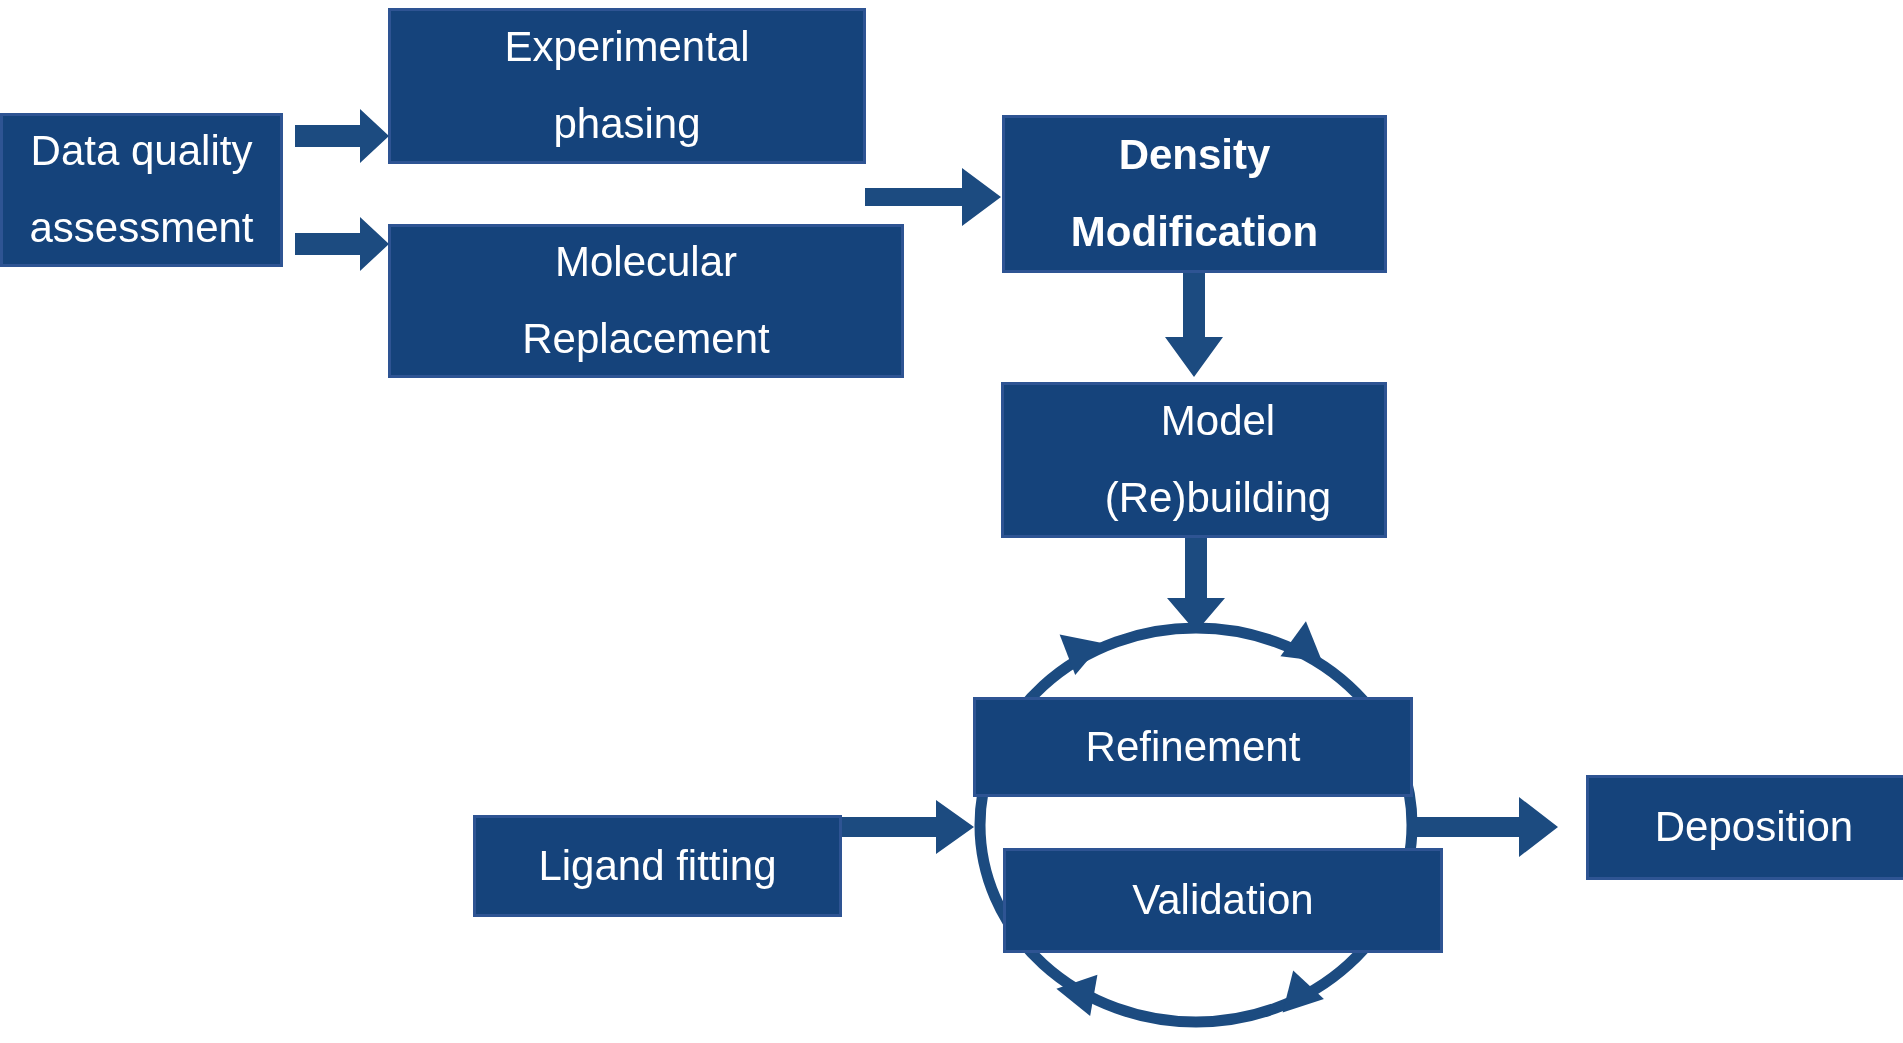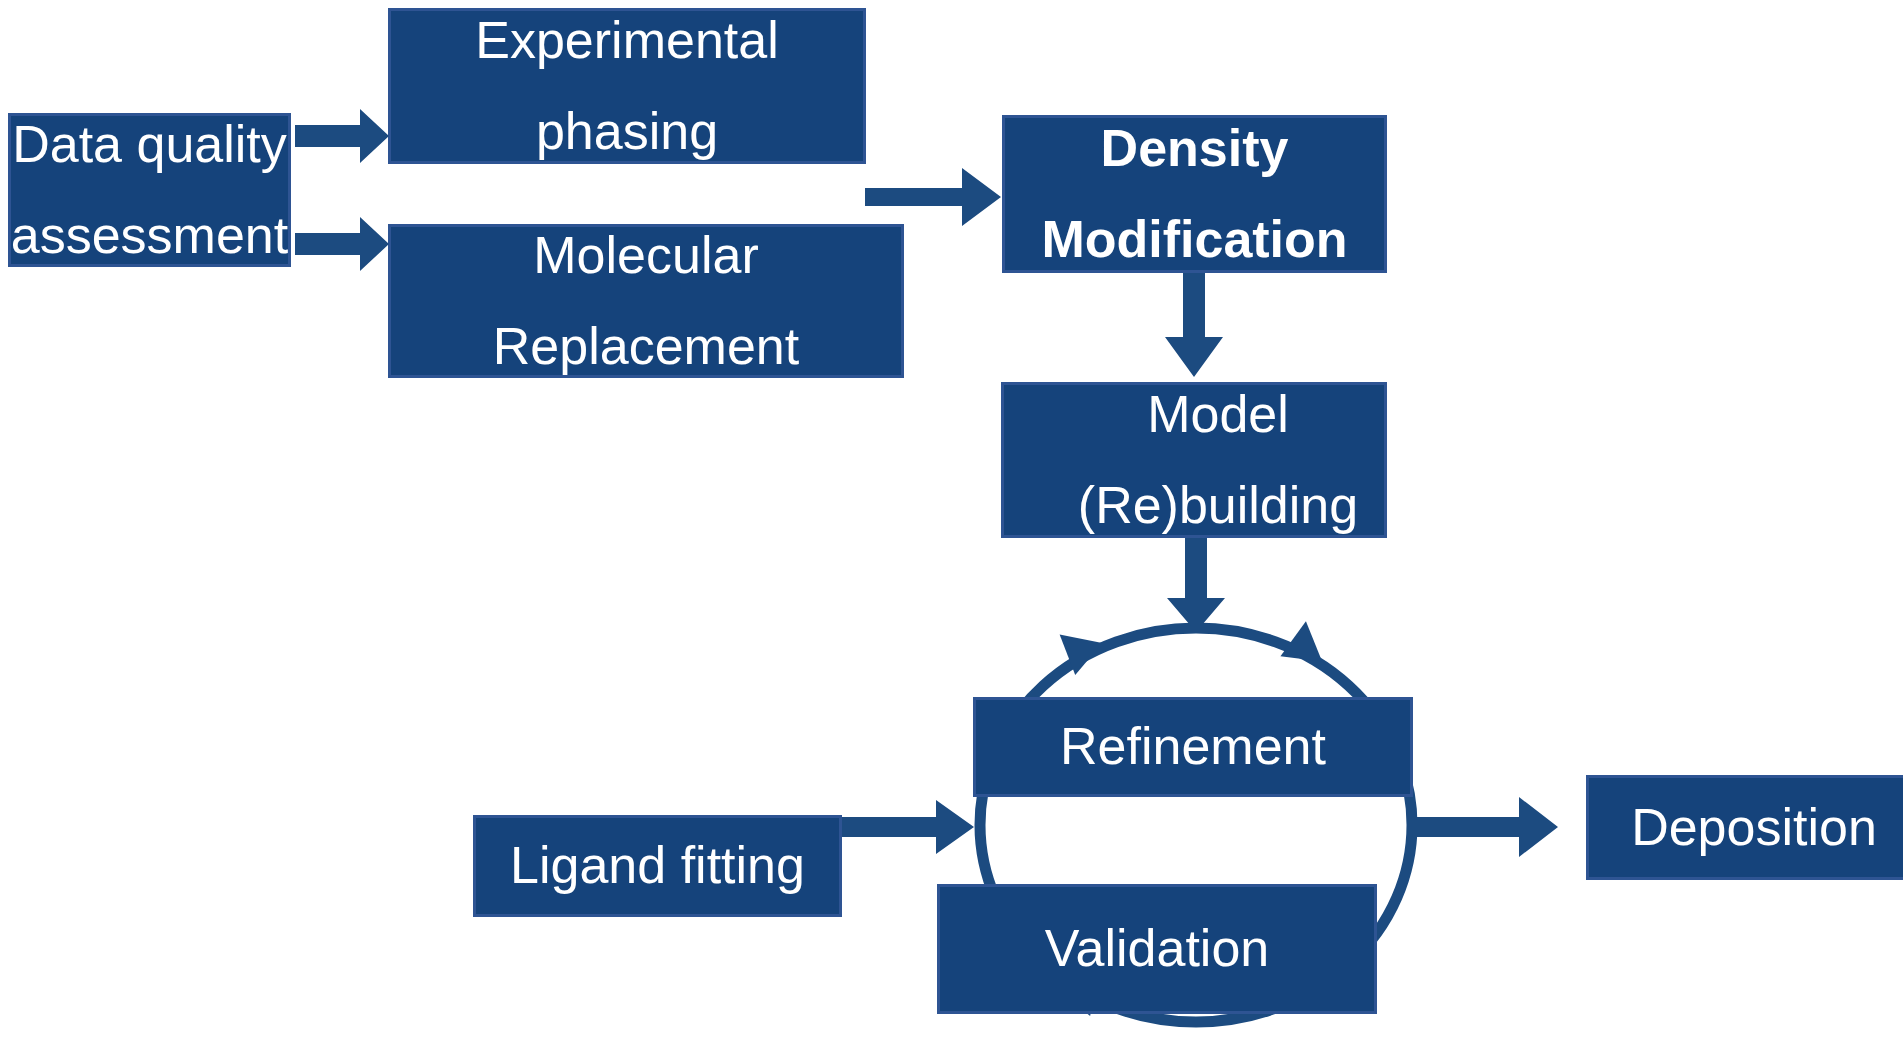--- a/index.html
+++ b/index.html
@@ -27,36 +27,36 @@
     position: absolute;
     box-sizing: border-box;
     background: var(--box-fill, #15437B);
     border: 3px solid var(--box-border, #2E5493);
     color: var(--text, #ffffff);
     display: flex;
     flex-direction: column;
     align-items: center;
     justify-content: center;
     text-align: center;
-    font-size: 52px;
+    font-size: 42px;
     line-height: 1.45;
     z-index: 2;
     gap: 16px;
   }
   .layer.below { z-index: 1; }
   .layer.above { z-index: 3; }
 
   
-  #box-data-quality        { left: 8px;   top: 113px; width: 283px; height: 154px; align-items: center; }
+  #box-data-quality        { left: 0;   top: 113px; width: 283px; height: 154px; align-items: center; }
   #box-experimental-phasing{ left: 388px;  top: 8px;   width: 478px; height: 156px; }
   #box-molecular-replacement{ left: 388px; top: 224px; width: 516px; height: 154px; }
   #box-density-modification{ left: 1002px; top: 115px; width: 385px; height: 158px; font-weight: bold; }
   #box-model-rebuilding    { left: 1001px; top: 382px; width: 386px; height: 156px; padding-left: 48px; }
   #box-refinement          { left: 973px;  top: 697px; width: 440px; height: 100px; }
-  #box-validation          { left: 937px;  top: 848px; width: 440px; height: 130px; margin-top: 36px; }
+  #box-validation          { left: 1003px;  top: 848px; width: 440px; height: 105px; }
   #box-ligand-fitting      { left: 473px;  top: 775px; width: 369px; height: 102px; margin-top: 40px; }
   #box-deposition          { left: 1557px; top: 775px; width: 336px; height: 105px; margin-left: 29px; }
 </style>
 </head>
 <body>
 
 <div class="canvas">
 
   <svg class="layer below" viewBox="0 0 1903 1043">
     <ellipse cx="1196" cy="825" rx="216" ry="197" style="fill:none; stroke:var(--arrow,#1C4B80); stroke-width:11"></ellipse>

